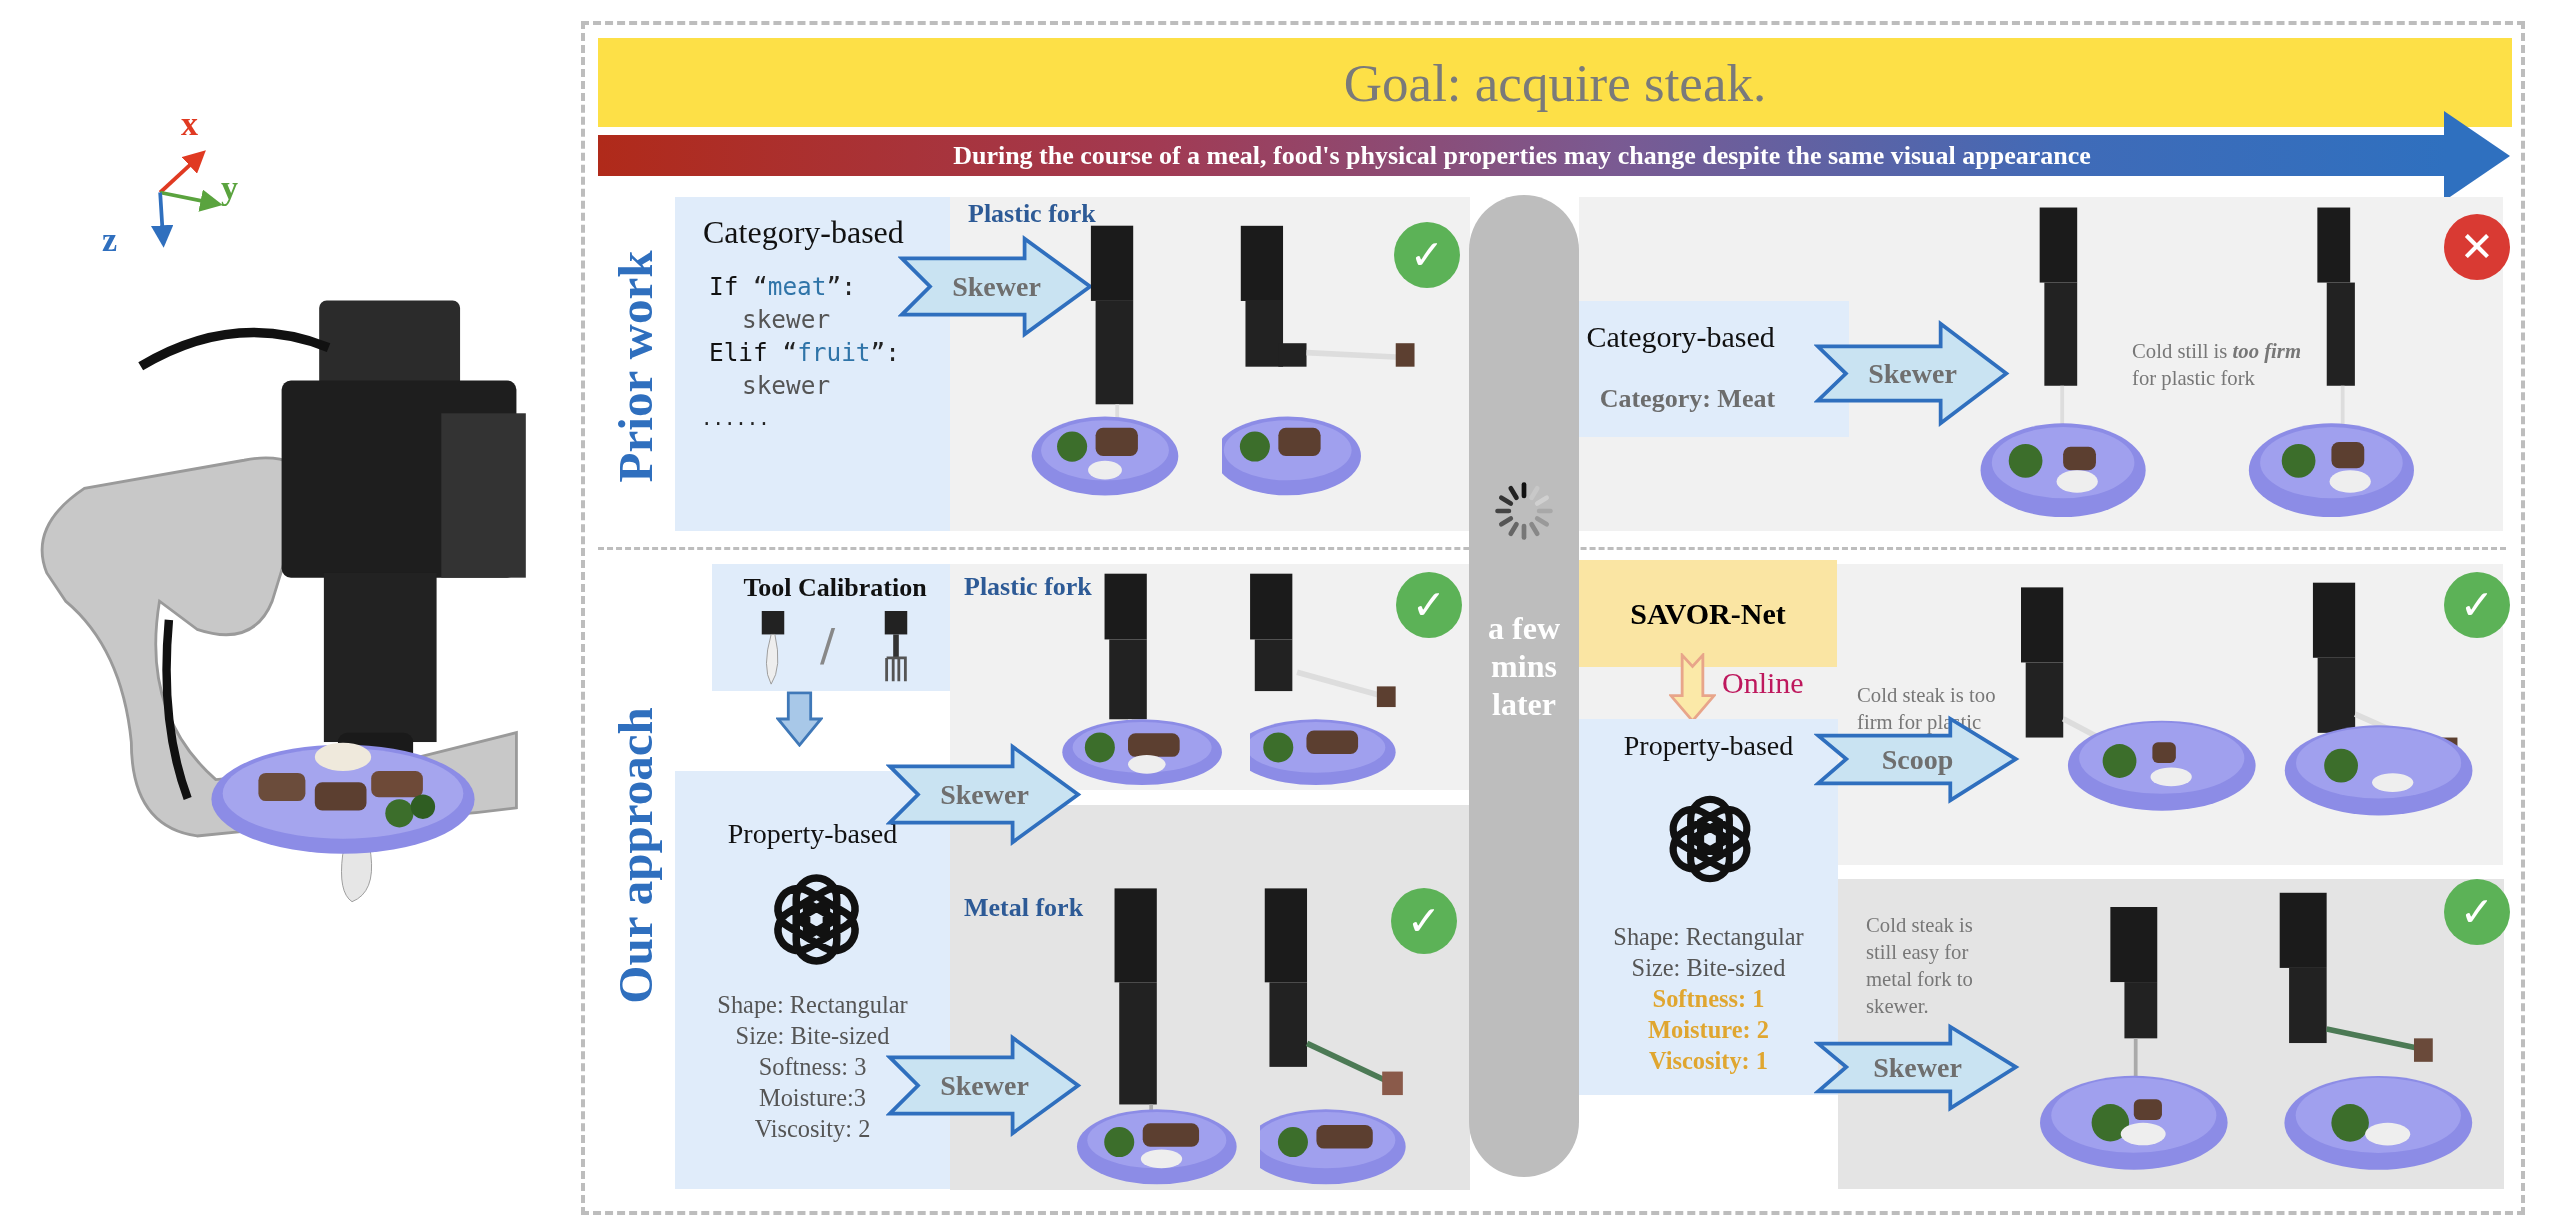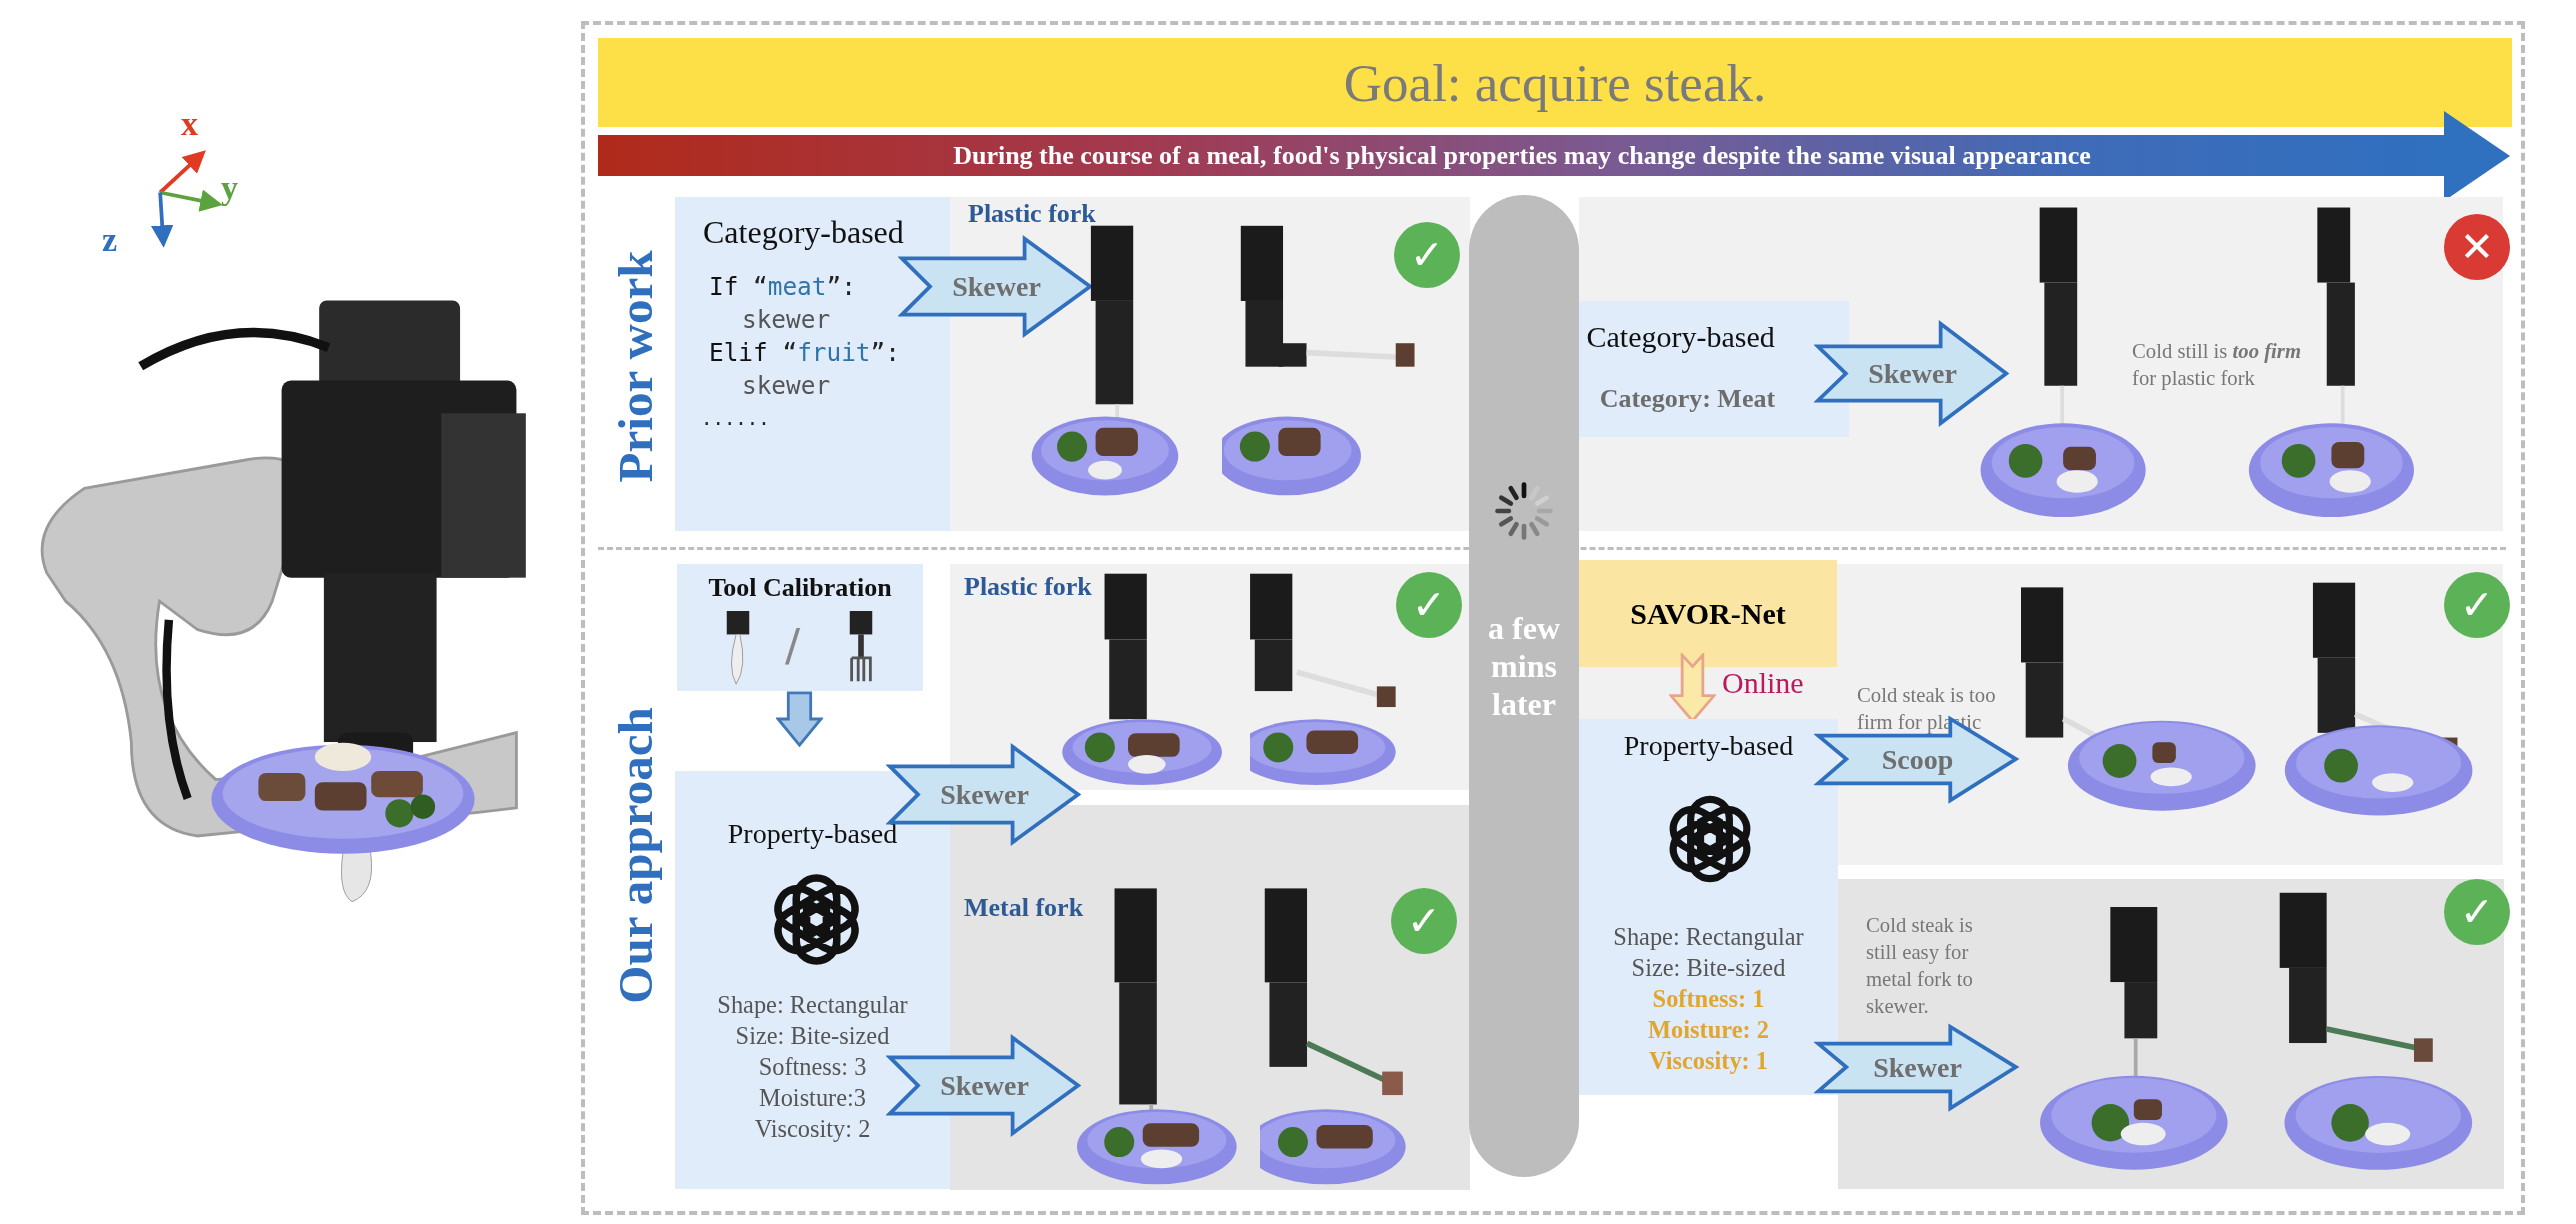--- a/index.html
+++ b/index.html
@@ -163,21 +163,21 @@
     <ellipse cx="90" cy="280" rx="88" ry="50" fill="#8c8ce6"></ellipse>
     <ellipse cx="90" cy="272" rx="76" ry="38" fill="#a0a0ee"></ellipse>
     <circle cx="55" cy="270" r="18" fill="#3c6e2b"></circle>
     <rect x="90" y="250" width="35" height="28" rx="8" fill="#5c3f30"></rect>
     <ellipse cx="110" cy="292" rx="22" ry="12" fill="#eee"></ellipse>
   </svg>
 <div class="abs badge bad" style="left:2444px;top:214px">✕</div>
 
 <div class="abs divider" style="left:598px;top:547px;width:1908px"></div>
 
-<div class="abs lightblue" style="left:677px;top:564px;width:246px;height:127px">
+<div class="abs lightblue" style="left:712px;top:564px;width:246px;height:127px">
   <div class="serif" style="position:absolute;left:0;width:100%;top:9.4px;text-align:center;font-weight:bold;font-size:26px;color:#111">Tool Calibration</div>
   <svg style="position:absolute;left:42px;top:47px" width="38" height="75" viewBox="0 0 40 80">
       <rect x="8" y="0" width="24" height="25" fill="#222"></rect>
       <path d="M18,25 L22,25 Q30,60 18,78 Q8,60 18,25Z" fill="#eee" stroke="#999"></path>
     </svg>
   <div style="position:absolute;left:108px;top:55px;font-size:45px;color:#888;font-family:'DejaVu Sans',sans-serif">/</div>
   <svg style="position:absolute;left:165px;top:47px" width="38" height="75" viewBox="0 0 40 80">
       <rect x="8" y="0" width="24" height="25" fill="#222"></rect>
       <rect x="17" y="25" width="6" height="25" fill="#333"></rect>
       <path d="M10,50 L30,50 L30,75 M10,50 L10,75 M17,50 L17,75 M23,50 L23,75" stroke="#555" stroke-width="3" fill="none"></path>

